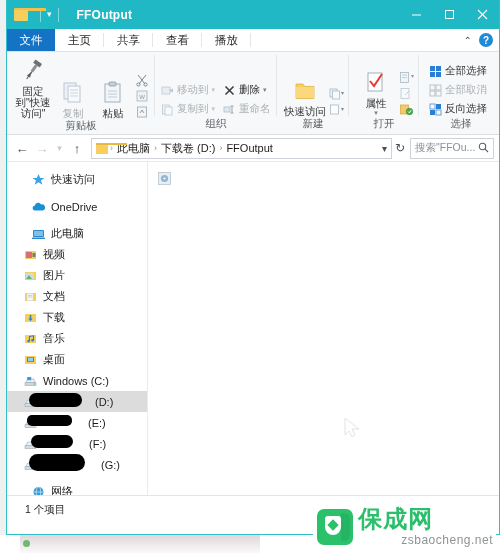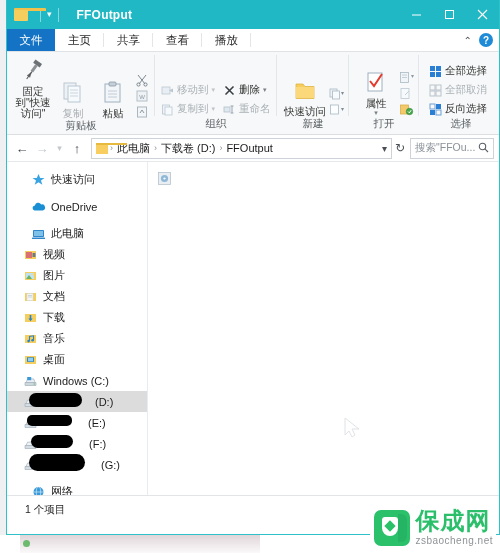--- a/index.html
+++ b/index.html
@@ -506,25 +506,26 @@
     opacity: 0.55;
   }
   .wm-txt { display: flex; flex-direction: column; line-height: 1; }
   .wm-cn {
     font-size: 24px;
     font-weight: bold;
     color: #2bbf6b;
     letter-spacing: 1px;
   }
   .wm-en {
-    font-size: 10px;
+    font-size: 12px;
     color: #8e9396;
     letter-spacing: 0.5px;
     margin-top: 3px;
     text-align: center;
+    margin-left: 43px;
   }
 
   
   .redact {
     position: absolute;
     background: #000000;
     border-radius: 9px;
   }
 </style>
 </head>

